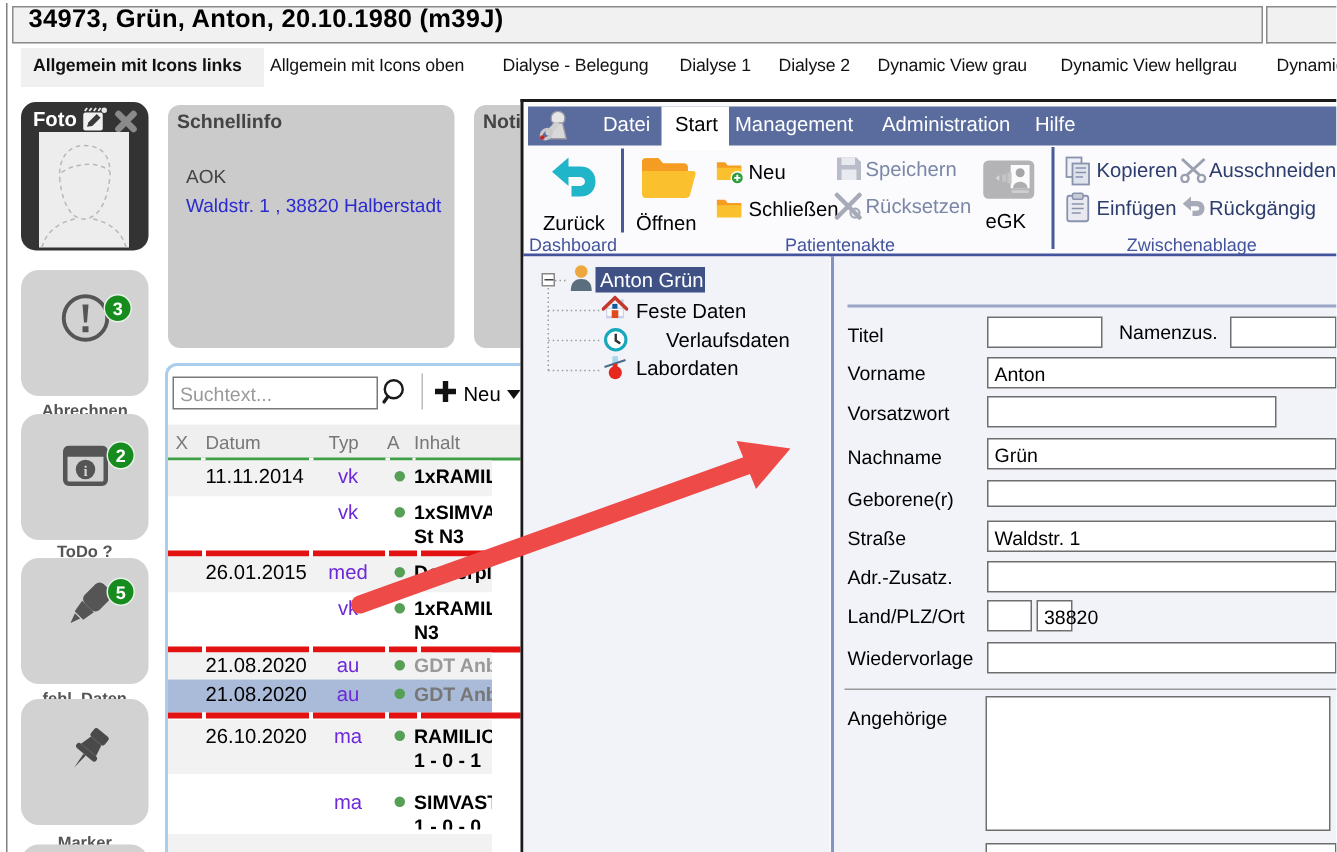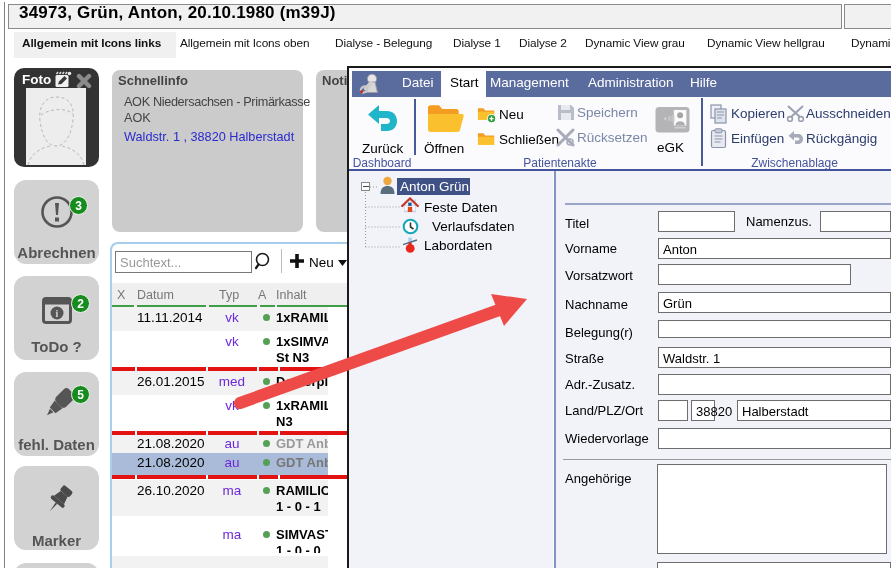--- a/index.html
+++ b/index.html
@@ -2,21 +2,21 @@
 <html><head>
 <meta charset="utf-8">
 <style>
 * { margin:0; padding:0; box-sizing:border-box; }
 html,body { width:891px; height:568px; overflow:hidden; background:#fff;
   font-family:"Liberation Sans", sans-serif; }
 .abs { position:absolute; }
 #page { position:relative; width:891px; height:568px; }
 .panel { background:#cbcbcb; border-radius:8px; }
 .sbtn { position:absolute; left:14px; width:85px; background:#d2d2d2; border-radius:12px; }
-.sbtn .lbl { position:absolute; left:0; width:100%; text-align:center; font-weight:bold; font-size:15px; color:#555; }
+.sbtn .lbl { position:absolute; left:0; width:100%; text-align:center; font-weight:bold; font-size:11px; color:#555;margin-top:24px; }
 .badge { position:absolute; width:19px; height:19px; border-radius:50%; background:#178c1e; color:#fff;
   font-weight:bold; font-size:12px; text-align:center; line-height:19px; border:1.5px solid #e9f2e9; }
 .tab { position:absolute; top:33px; font-size:11.8px; color:#111; white-space:nowrap; letter-spacing:-0.1px; }
 .hdrlbl { position:absolute; top:288px; font-size:12.5px; color:#777; }
 .row { position:absolute; left:112px; width:216px; overflow:hidden; }
 .rdate { position:absolute; left:25px; top:3px; font-size:13.5px; color:#000; }
 .rtyp { position:absolute; left:100px; width:40px; top:3px; font-size:13.5px; color:#6d28d9; text-align:center; }
 .rdot { position:absolute; left:150.5px; top:7px; width:7px; height:7px; border-radius:50%; background:#55a055; }
 .rtxt { position:absolute; left:164px; top:3px; width:80px; font-size:13px; font-weight:bold; color:#000;
   line-height:16px; white-space:pre; }
@@ -108,21 +108,20 @@
         <rect x="8.5" y="17" width="17" height="4" rx="2" fill="#4a4a4a"></rect>
         <path d="M16 21 L18 21 L17.2 32 Z" fill="#4a4a4a"></path>
       </g>
     </svg>
     <div class="lbl" style="top:66px;">Marker</div>
   </div>
   <div class="sbtn" style="top:563px; height:30px;"></div>
 
   <div class="abs panel" style="left:112px; top:70px; width:191px; height:162px;"></div>
   <div class="abs" style="left:118px; top:73px; font-size:13px; font-weight:bold; color:#444;">Schnellinfo</div>
-  <div class="abs" style="left:124px; top:95px; font-size:12.7px; color:#444; white-space:nowrap; letter-spacing:-0.35px;">AOK Niedersachsen - Primärkasse</div>
   <div class="abs" style="left:124px; top:111px; font-size:12.7px; color:#444;">AOK</div>
   <div class="abs" style="left:124px; top:130px; font-size:12.7px; color:#2a2ad0;">Waldstr. 1 , 38820 Halberstadt</div>
 
   <div class="abs panel" style="left:316px; top:70px; width:60px; height:162px; border-radius:8px 0 0 8px;"></div>
   <div class="abs" style="left:322px; top:73px; font-size:13px; font-weight:bold; color:#444;">Notiz</div>
 
   <div class="abs" style="left:110px; top:242px; width:240px; height:326px; background:#fff; border:2px solid #a9cdec; border-radius:8px 0 0 0; border-right:none; border-bottom:none;"></div>
 
   <div class="abs" style="left:115px; top:251px; width:137px; height:22px; background:#fff; border:1px solid #787878;"></div>
   <div class="abs" style="left:120px; top:255px; font-size:13px; color:#999;">Suchtext...</div>
@@ -329,21 +328,21 @@
     <rect x="3.4" y="13.6" width="11.2" height="1.4" fill="#c9cfe8"></rect>
     <path d="M1.2 9 L9 1.5 L16.8 9" fill="none" stroke="#c4372b" stroke-width="2.3" stroke-linecap="round"></path>
     <rect x="7.2" y="5.6" width="3.4" height="3.2" fill="#15559a"></rect>
     <rect x="6.8" y="9.8" width="4.4" height="5.2" fill="#e04a1a"></rect>
   </svg>
   <div class="treelbl" style="left:424px; top:200px;">Feste Daten</div>
   <svg class="abs" style="left:402px; top:218px;" width="17" height="17" viewBox="0 0 17 17">
     <circle cx="8.5" cy="8.5" r="6.8" fill="#fff" stroke="#18a8ba" stroke-width="2.1"></circle>
     <path d="M8.5 4.5 V9 L11.5 11" stroke="#333" stroke-width="1.6" fill="none"></path>
   </svg>
-  <div class="treelbl" style="left:432px; top:219px;">Verlaufsdaten</div>
+  <div class="treelbl" style="left:444px; top:219px;">Verlaufsdaten</div>
   <svg class="abs" style="left:400px; top:236px;" width="20" height="20" viewBox="0 0 20 20">
     <rect x="8.2" y="1.5" width="3.8" height="6" fill="#a8d4f0"></rect>
     <path d="M3 8.6 L17 4" stroke="#4a6a8a" stroke-width="1.4"></path>
     <circle cx="10.2" cy="12.4" r="4.4" fill="#e8281e"></circle>
     <rect x="8.6" y="6.5" width="3" height="3.5" fill="#e8281e"></rect>
   </svg>
   <div class="treelbl" style="left:424px; top:238px;">Labordaten</div>
 
   <div class="abs" style="left:565px; top:203px; width:326px; height:1.5px; background:#9aa5c8;"></div>
 
@@ -354,33 +353,32 @@
 
   <div class="flabel" style="top:241px;">Vorname</div>
   <div class="finput" style="left:658px; top:238px; width:233px;">Anton</div>
 
   <div class="flabel" style="top:268px;text-align:center;">Vorsatzwort</div>
   <div class="finput" style="left:658px; top:264px; width:193px;"></div>
 
   <div class="flabel" style="top:297px;">Nachname</div>
   <div class="finput" style="left:658px; top:292px; width:233px;">Grün</div>
 
-  <div class="flabel" style="top:325px;">Belegung(r)</div>
+  <div class="flabel" style="top:325px;">Geborene(r)</div>
   <div class="finput" style="left:658px; top:320px; width:233px; height:18px;"></div>
 
   <div class="flabel" style="top:351px;">Straße</div>
   <div class="finput" style="left:658px; top:347px; width:233px;">Waldstr. 1</div>
 
   <div class="flabel" style="top:377px;">Adr.-Zusatz.</div>
   <div class="finput" style="left:658px; top:374px; width:233px;"></div>
 
   <div class="flabel" style="top:403px;">Land/PLZ/Ort</div>
   <div class="finput" style="left:658px; top:400px; width:30px;"></div>
   <div class="finput" style="left:691px; top:400px; width:24px;">38820</div>
-  <div class="finput" style="left:737px; top:400px; width:154px;">Halberstadt</div>
 
   <div class="flabel" style="top:431px;">Wiedervorlage</div>
   <div class="finput" style="left:658px; top:428px; width:233px;"></div>
 
   <div class="abs" style="left:563px; top:459px; width:328px; height:1.2px; background:#9a9a9a;"></div>
 
   <div class="flabel" style="top:471px;">Angehörige</div>
   <div class="finput" style="left:657px; top:464px; width:230px; height:90px;"></div>
   <div class="finput" style="left:657px; top:562px; width:234px; height:8px;"></div>
 

